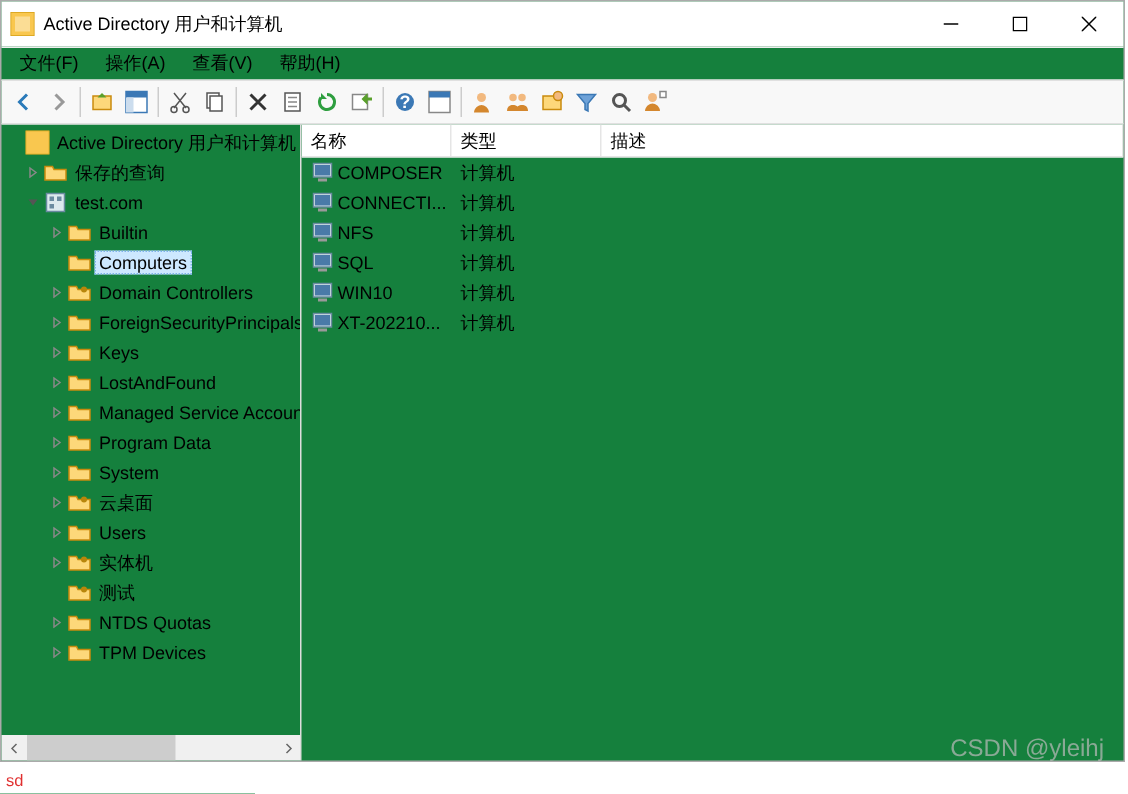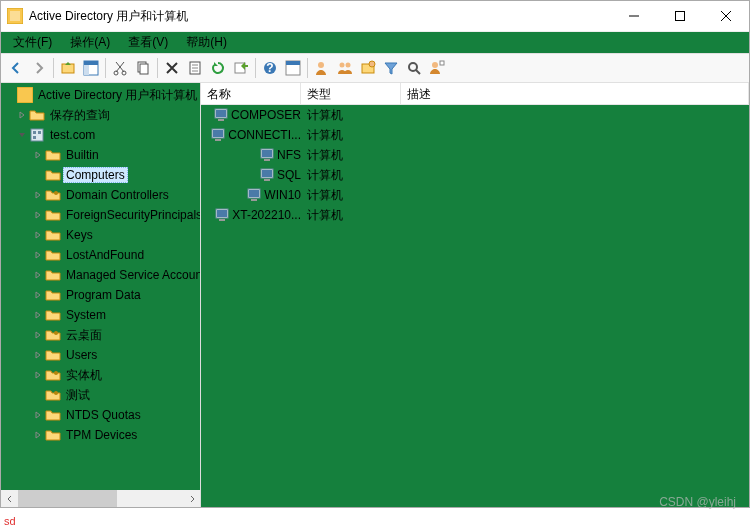--- a/index.html
+++ b/index.html
@@ -29,25 +29,25 @@
 .hscroll .btn { width:17px; height:17px; background:#f0f0f0; display:flex; align-items:center; justify-content:center; }
 .hscroll .track { flex:1; height:17px; background:#f0f0f0; }
 .hscroll .thumb { width:60%; height:100%; background:#cdcdcd; }
 .list { flex:1; overflow:auto; }
 .lhdr { display:flex; height:22px; border-bottom:1px solid #e5e5e5; background:#fff; }
 .lhdr div { padding:3px 6px; border-right:1px solid #e5e5e5;font-family:Liberation Serif, serif; }
 .lhdr .c1 { width:100px; }
 .lhdr .c2 { width:100px; }
 .lhdr .c3 { flex:1; }
 .lrow { display:flex; height:20px; align-items:center; }
-.lrow .c1 { width:100px; display:flex; align-items:center; padding-left:6px; overflow:hidden; white-space:nowrap;justify-content:flex-end; }
+.lrow .c1 { width:100px; display:flex; align-items:center; padding-left:6px; overflow:hidden; white-space:nowrap; }
 .lrow .c2 { width:100px; padding-left:6px; }
 .lrow .c3 { flex:1; padding-left:6px; }
 .cicon { width:16px; height:16px; margin-right:2px; flex-shrink:0; }
-.watermark { position:absolute; bottom:20px; right:16px; color:#bbb; font-size:12px; opacity:.7; }
+.watermark { position:absolute; bottom:20px; right:16px; color:#bbb; font-size:16px; opacity:.7; }
 .sd { position:absolute; bottom:2px; left:4px; color:#e03030; font-size:11px; }
 </style>
 </head>
 <body>
 
 <div class="window">
 
 <div class="titlebar">
   <svg class="ticon" viewBox="0 0 16 16">
         <rect width="16" height="16" fill="#f9c74f" stroke="#d4a017"></rect>

